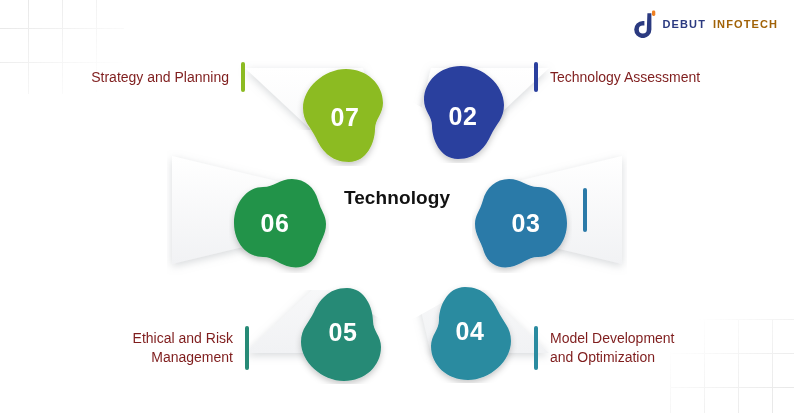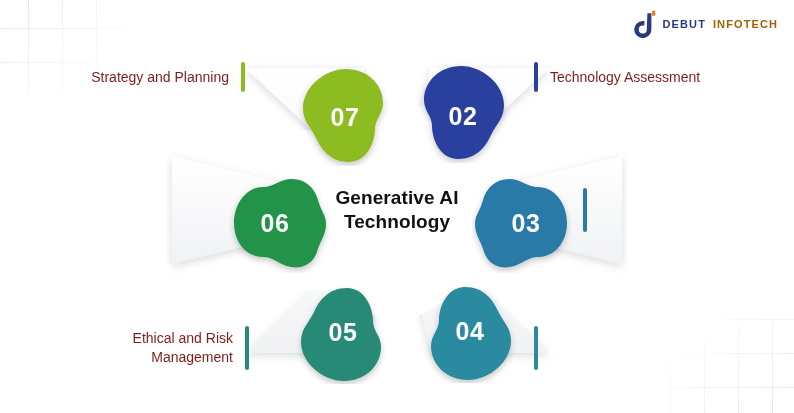--- a/index.html
+++ b/index.html
@@ -211,41 +211,42 @@
             <filter id="b6" x="-30%" y="-30%" width="170%" height="170%">
           <feDropShadow dx="0" dy="3" stdDeviation="3" flood-color="#000" flood-opacity="0.22"></feDropShadow>
             </filter>
           </defs>
         <path filter="url(#b6)" d="M63 6 C76 6 86 15 89 27 C92 38 97 42 97 51 C97 62 91 68 88 79 C84 91 73 96 62 94 C50 92 45 84 34 84 C18 84 5 70 5 50 C5 30 18 14 34 14 C45 14 51 6 63 6 Z" fill="#23934a"></path>
       </svg>
       <div class="num">06</div>
     </div>
 
     <div id="center-label">
-      <div>Generative AI</div>
       <div>Technology</div>
     </div>
   </div>
 
   <div class="cap left c1">
     <span class="txt">Strategy and Planning</span>
     <span class="bar" style="background:#8cbb22"></span>
   </div>
 
   <div class="cap right c2">
     <span class="bar" style="background:#2a3f9e"></span>
     <span class="txt">Technology Assessment</span>
   </div>
 
   <div class="cap right c3">
     <span class="bar" style="background:#2b7aa8"></span>
   </div>
 
   <div class="cap right c4">
     <span class="bar" style="background:#2a8ba0"></span>
+    <span class="txt">Model Development
+and Optimization</span>
   </div>
 
   <div class="cap left c5">
     <span class="txt">Ethical and Risk
 Management</span>
     <span class="bar" style="background:#268a76"></span>
   </div>
 
 
 </div>

